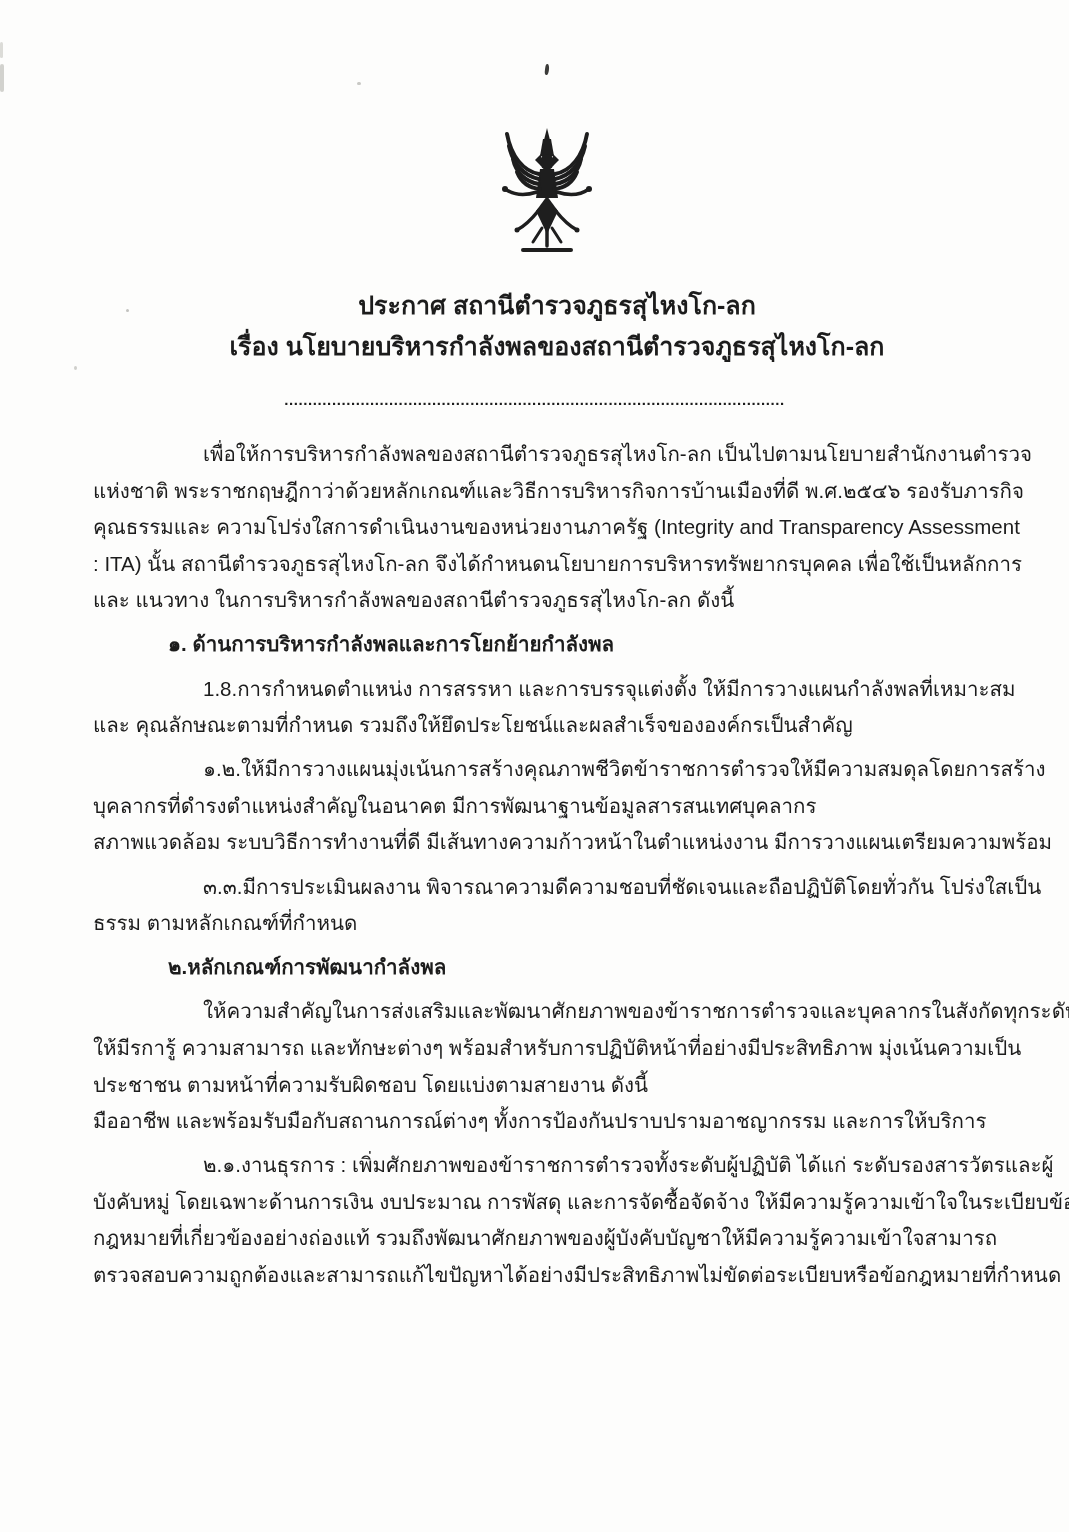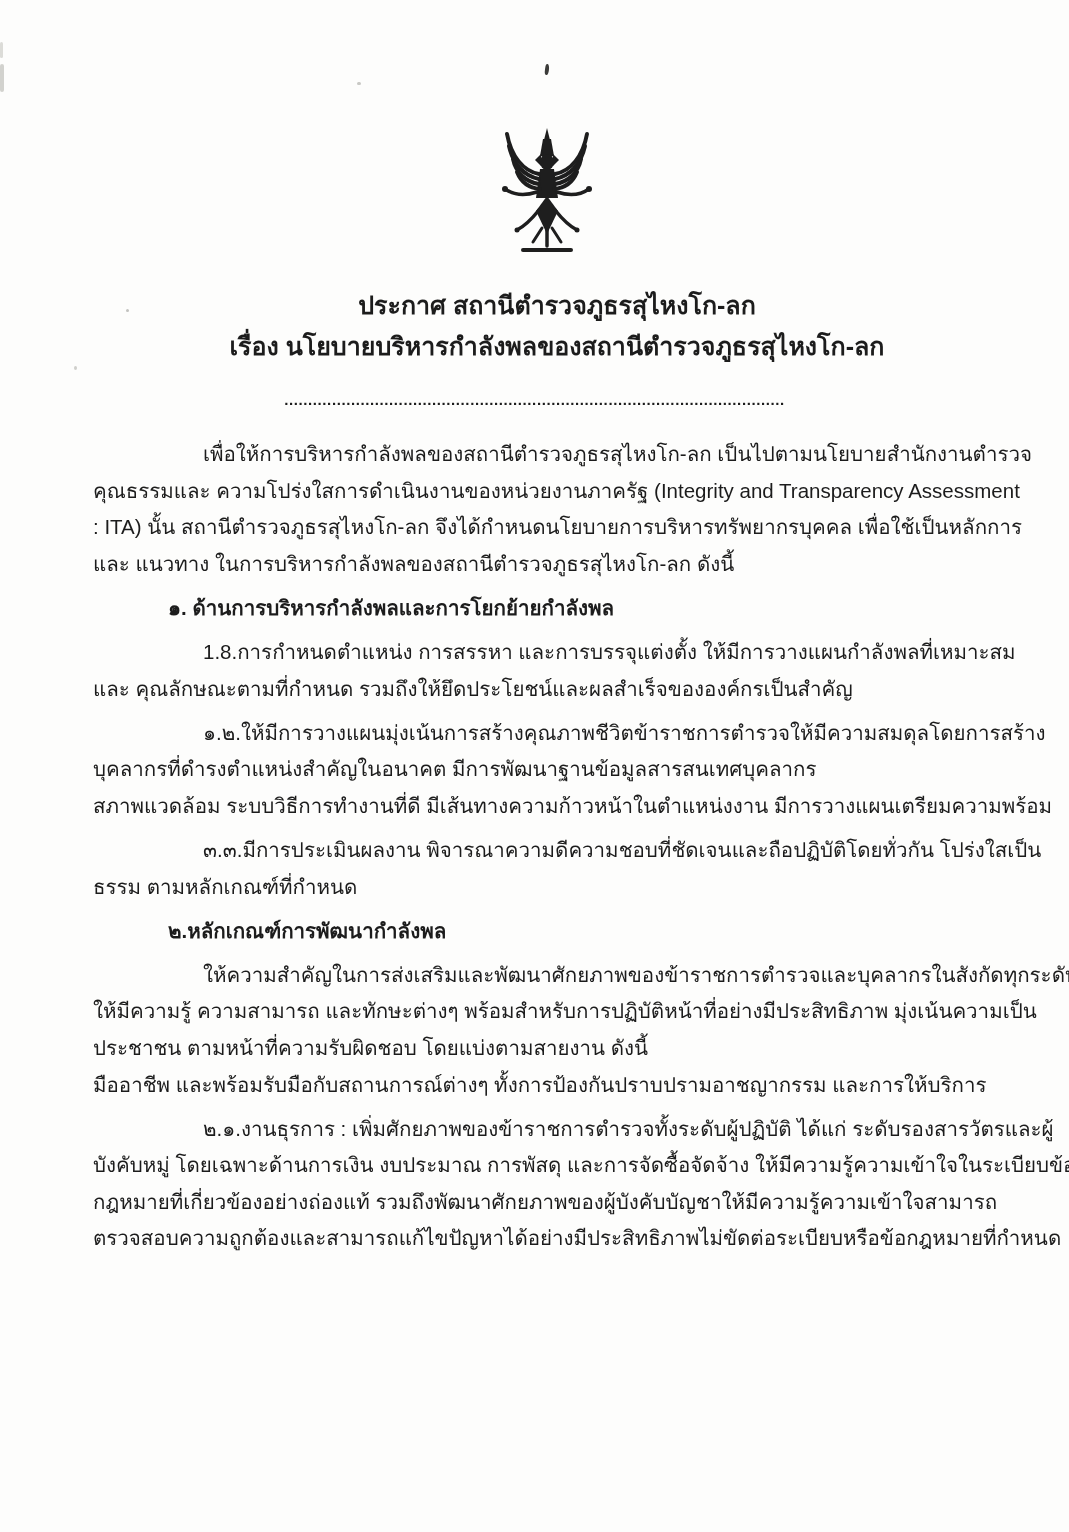--- a/index.html
+++ b/index.html
@@ -112,20 +112,21 @@
   </svg>
 
   <div class="title-line title-1">ประกาศ สถานีตำรวจภูธรสุไหงโก-ลก</div>
   <div class="title-line title-2">เรื่อง นโยบายบริหารกำลังพลของสถานีตำรวจภูธรสุไหงโก-ลก</div>
   <div class="dots-divider">.........................................................................................................</div>
 
   <div class="doc-body">
 
     <p class="para">
       <span class="ln first">เพื่อให้การบริหารกำลังพลของสถานีตำรวจภูธรสุไหงโก-ลก เป็นไปตามนโยบายสำนักงานตำรวจ</span>
+      <span class="ln">แห่งชาติ พระราชกฤษฎีกาว่าด้วยหลักเกณฑ์และวิธีการบริหารกิจการบ้านเมืองที่ดี พ.ศ.๒๕๔๖ รองรับภารกิจ</span>
       <span class="ln">คุณธรรมและ ความโปร่งใสการดำเนินงานของหน่วยงานภาครัฐ (Integrity and Transparency Assessment</span>
       <span class="ln">: ITA) นั้น  สถานีตำรวจภูธรสุไหงโก-ลก จึงได้กำหนดนโยบายการบริหารทรัพยากรบุคคล เพื่อใช้เป็นหลักการ</span>
       <span class="ln">และ แนวทาง ในการบริหารกำลังพลของสถานีตำรวจภูธรสุไหงโก-ลก ดังนี้</span>
     </p>
 
     <p class="para heading">
       <span class="ln">๑. ด้านการบริหารกำลังพลและการโยกย้ายกำลังพล</span>
     </p>
 
     <p class="para">
@@ -143,21 +144,21 @@
       <span class="ln first">๓.๓.มีการประเมินผลงาน พิจารณาความดีความชอบที่ชัดเจนและถือปฏิบัติโดยทั่วกัน โปร่งใสเป็น</span>
       <span class="ln">ธรรม ตามหลักเกณฑ์ที่กำหนด</span>
     </p>
 
     <p class="para heading">
       <span class="ln">๒.หลักเกณฑ์การพัฒนากำลังพล</span>
     </p>
 
     <p class="para">
       <span class="ln first">ให้ความสำคัญในการส่งเสริมและพัฒนาศักยภาพของข้าราชการตำรวจและบุคลากรในสังกัดทุกระดับ</span>
-      <span class="ln">ให้มีความรู้ ความสามารถ และทักษะต่างๆ พร้อมสำหรับการปฏิบัติหน้าที่อย่างมีประสิทธิภาพ มุ่งเน้นความเป็น</span>
+      <span class="ln">ให้มีรการู้ ความสามารถ และทักษะต่างๆ พร้อมสำหรับการปฏิบัติหน้าที่อย่างมีประสิทธิภาพ มุ่งเน้นความเป็น</span>
       <span class="ln">ประชาชน ตามหน้าที่ความรับผิดชอบ โดยแบ่งตามสายงาน ดังนี้</span>
       <span class="ln">มืออาชีพ และพร้อมรับมือกับสถานการณ์ต่างๆ ทั้งการป้องกันปราบปรามอาชญากรรม และการให้บริการ</span>
     </p>
 
     <p class="para">
       <span class="ln first">๒.๑.งานธุรการ : เพิ่มศักยภาพของข้าราชการตำรวจทั้งระดับผู้ปฏิบัติ ได้แก่ ระดับรองสารวัตรและผู้</span>
       <span class="ln">บังคับหมู่ โดยเฉพาะด้านการเงิน งบประมาณ การพัสดุ และการจัดซื้อจัดจ้าง ให้มีความรู้ความเข้าใจในระเบียบข้อ</span>
       <span class="ln">กฎหมายที่เกี่ยวข้องอย่างถ่องแท้ รวมถึงพัฒนาศักยภาพของผู้บังคับบัญชาให้มีความรู้ความเข้าใจสามารถ</span>
       <span class="ln">ตรวจสอบความถูกต้องและสามารถแก้ไขปัญหาได้อย่างมีประสิทธิภาพไม่ขัดต่อระเบียบหรือข้อกฎหมายที่กำหนด</span>
     </p>

